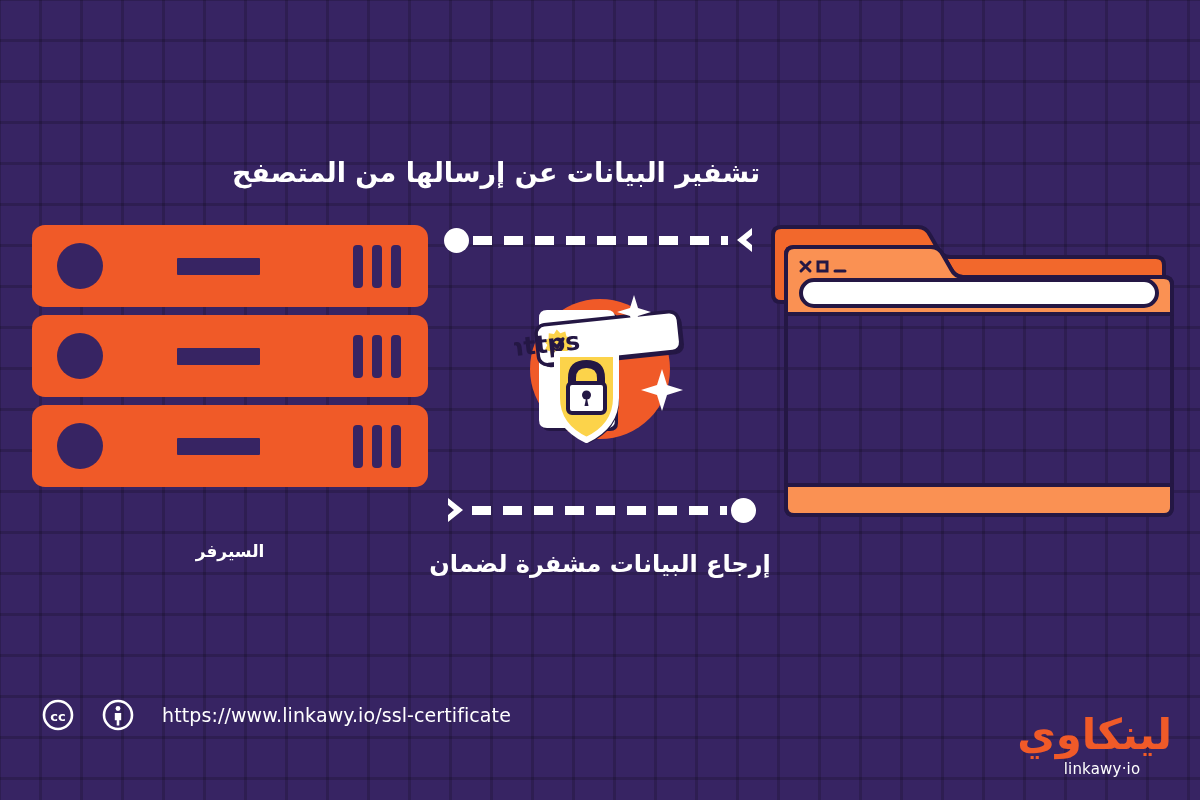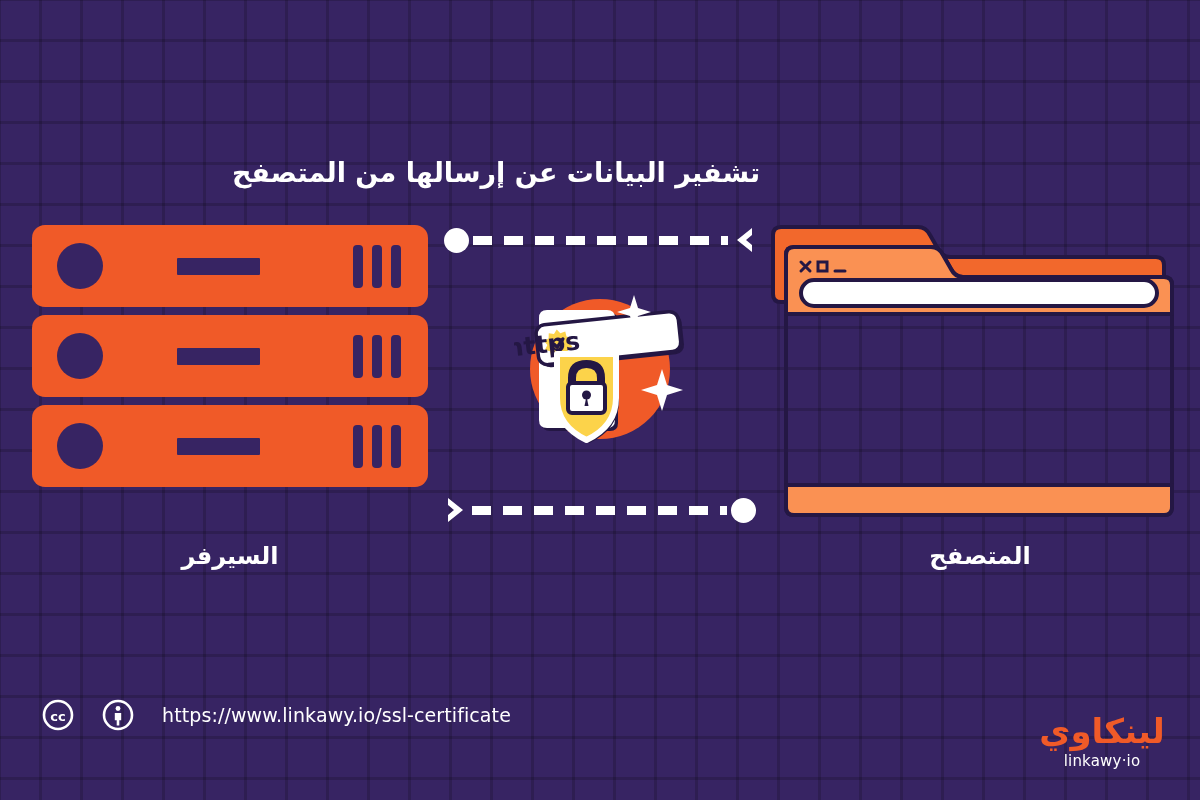--- a/index.html
+++ b/index.html
@@ -81,21 +81,21 @@
     display: block;
     width: 10px;
     height: 43px;
     background: #372463;
     border-radius: 4px;
   }
 
   .caption {
     position: absolute;
     text-align: center;
-    font-size: 24px;
+    font-size: 17px;
     font-weight: 700;
     color: #ffffff;
     direction: rtl;
     line-height: 1.35;
   }
   .caption-server { left: 30px; top: 540px; width: 400px; }
   .caption-browser { left: 780px; top: 540px; width: 400px; }
   .caption-flow {
     left: 400px; top: 548px; width: 400px;
     font-size: 24px;
@@ -170,21 +170,21 @@
   }
   .brand {
     position: absolute;
     right: 28px;
     top: 714px;
     width: 140px;
     text-align: center;
     direction: rtl;
   }
   .brand-wordmark {
-    font-size: 34px;
+    font-size: 42px;
     font-weight: 700;
     color: #f05a28;
     line-height: 1;
     letter-spacing: -1px;
   }
   .brand-latin {
     margin-top: 4px;
     font-size: 15px;
     font-weight: 400;
     color: #ffffff;
@@ -241,20 +241,21 @@
 
   <div class="arrow-row arrow-bottom">
     <span class="arrow-dot"></span>
     <span class="arrow-dashes"></span>
     <svg class="arrow-head" viewBox="0 0 24 28">
       <path d="M4 2 L19 14 L4 26 L4 19 L10 14 L4 9 Z" fill="#ffffff"></path>
     </svg>
   </div>
 
   <div class="caption caption-flow">
+    <div>إرجاع البيانات مشفرة لضمان</div>
   </div>
 
   <svg class="central-badge" viewBox="0 0 172 172">
 
     <circle cx="86" cy="86" r="70" fill="#f05a28"></circle>
 
     <g>
       <path d="M28 38 Q28 30 36 30 L96 30 Q104 30 104 38 L104 140 Q104 148 96 148 L36 148 Q28 148 28 140 Z" fill="#241744"></path>
       <path d="M25 35 Q25 27 33 27 L93 27 Q101 27 101 35 L101 137 Q101 145 93 145 L33 145 Q25 145 25 137 Z" fill="#ffffff"></path>
     </g>
@@ -299,21 +300,20 @@
 
     <g>
       <path d="M33 40 L42 49 M42 40 L33 49" stroke="#241744" stroke-width="3" stroke-linecap="round"></path>
       <rect x="50" y="40" width="9" height="9" fill="none" stroke="#241744" stroke-width="3"></rect>
       <path d="M67 49 L77 49" stroke="#241744" stroke-width="3" stroke-linecap="round"></path>
     </g>
 
     <rect x="33" y="58" width="356" height="26" rx="13" fill="#ffffff" stroke="#241744" stroke-width="4"></rect>
   </svg>
 
-  <div class="caption caption-browser">المتصفح</div>
 
   <div class="footer-left">
     <svg width="32" height="32" viewBox="0 0 32 32">
       <circle cx="16" cy="16" r="14" fill="none" stroke="#ffffff" stroke-width="2.6"></circle>
       <text x="16" y="21.5" text-anchor="middle" font-family="'DejaVu Sans','Liberation Sans',sans-serif" font-size="13" font-weight="700" fill="#ffffff">cc</text>
     </svg>
     <svg width="32" height="32" viewBox="0 0 32 32">
       <circle cx="16" cy="16" r="14" fill="none" stroke="#ffffff" stroke-width="2.6"></circle>
       <circle cx="16" cy="9.5" r="2.4" fill="#ffffff"></circle>
       <path d="M12.8 14 h6.4 v7.2 h-1.9 v5.4 h-2.6 v-5.4 h-1.9 Z" fill="#ffffff"></path>

